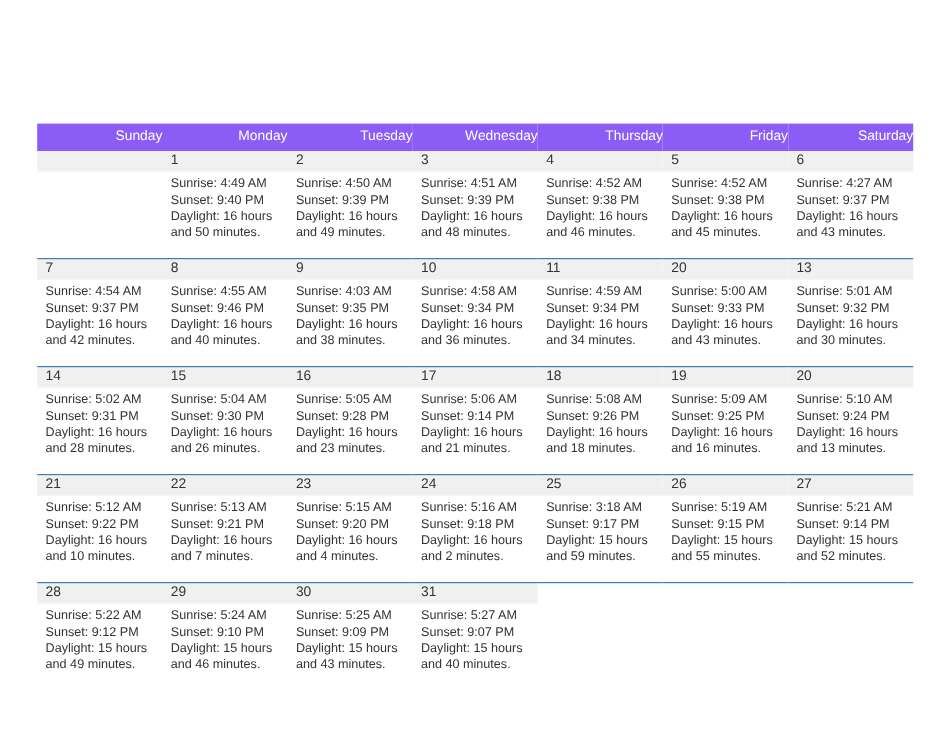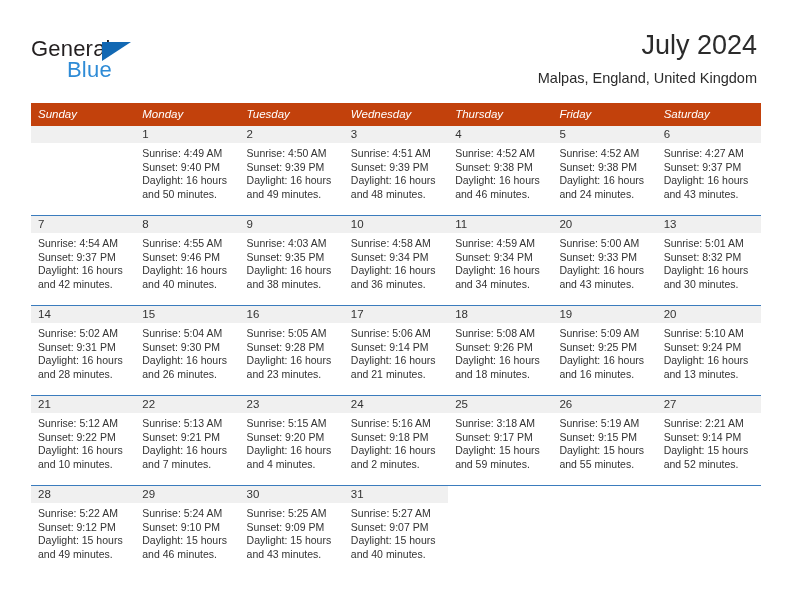--- a/index.html
+++ b/index.html
@@ -92,30 +92,29 @@
     left: 31px;
     top: 103px;
     width: 730px;
   }
   .cal-table {
     width: 730px;
     border-collapse: collapse;
     table-layout: fixed;
   }
   .cal-table th {
-    background: #c2410c;
+    background: #8b5cf6;
     color: #ffffff;
     font-size: 11.5px;
     font-weight: normal;
-    text-align: left;
+    text-align: right;
     padding: 5px 0 5px 7px;
     height: 13px;
     line-height: 13px;
     border: none;
-    font-style: italic;
   }
 
   .week-row > td {
     vertical-align: top;
     padding: 0;
     border: none;
     border-top: 1.5px solid #3b7cbd;
     height: 89px;
   }
   .week-row.first > td {
@@ -145,34 +144,20 @@
   }
   .cell-body div {
     white-space: nowrap;
   }
 </style>
 </head>
 <body>
 
 <div class="page">
 
-  <div class="top-bar">
-
-    <div class="logo">
-      <span class="logo-general">General</span>
-      <span class="logo-triangle"></span>
-      <span class="logo-blue">Blue</span>
-    </div>
-
-    <div class="title-block">
-      <div class="cal-title">July 2024</div>
-      <div class="cal-subtitle">Malpas, England, United Kingdom</div>
-    </div>
-
-  </div>
 
   <div class="calendar">
     <table class="cal-table">
       <thead>
         <tr>
           <th>Sunday</th>
           <th>Monday</th>
           <th>Tuesday</th>
           <th>Wednesday</th>
           <th>Thursday</th>
@@ -231,21 +216,21 @@
                 </div>
               </div>
             </td>
             <td>
               <div class="cell">
                 <div class="daynum-band">5</div>
                 <div class="cell-body">
                   <div>Sunrise: 4:52 AM</div>
                   <div>Sunset: 9:38 PM</div>
                   <div>Daylight: 16 hours</div>
-                  <div>and 24 minutes.</div>
+                  <div>and 45 minutes.</div>
                 </div>
               </div>
             </td>
             <td>
               <div class="cell">
                 <div class="daynum-band">6</div>
                 <div class="cell-body">
                   <div>Sunrise: 4:27 AM</div>
                   <div>Sunset: 9:37 PM</div>
                   <div>Daylight: 16 hours</div>
@@ -319,21 +304,21 @@
                   <div>Daylight: 16 hours</div>
                   <div>and 43 minutes.</div>
                 </div>
               </div>
             </td>
             <td>
               <div class="cell">
                 <div class="daynum-band">13</div>
                 <div class="cell-body">
                   <div>Sunrise: 5:01 AM</div>
-                  <div>Sunset: 8:32 PM</div>
+                  <div>Sunset: 9:32 PM</div>
                   <div>Daylight: 16 hours</div>
                   <div>and 30 minutes.</div>
                 </div>
               </div>
             </td>
           </tr>
           <tr class="week-row">
             <td>
               <div class="cell">
                 <div class="daynum-band">14</div>
@@ -476,21 +461,21 @@
                   <div>Sunset: 9:15 PM</div>
                   <div>Daylight: 15 hours</div>
                   <div>and 55 minutes.</div>
                 </div>
               </div>
             </td>
             <td>
               <div class="cell">
                 <div class="daynum-band">27</div>
                 <div class="cell-body">
-                  <div>Sunrise: 2:21 AM</div>
+                  <div>Sunrise: 5:21 AM</div>
                   <div>Sunset: 9:14 PM</div>
                   <div>Daylight: 15 hours</div>
                   <div>and 52 minutes.</div>
                 </div>
               </div>
             </td>
           </tr>
           <tr class="week-row">
             <td>
               <div class="cell">

